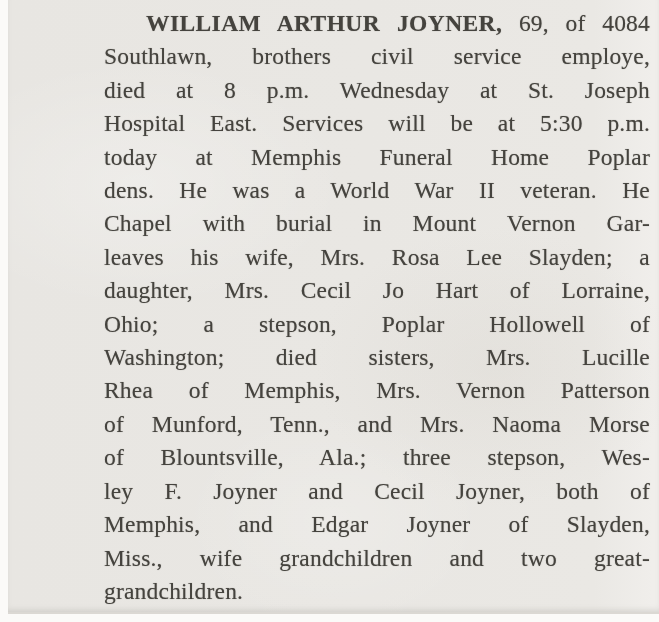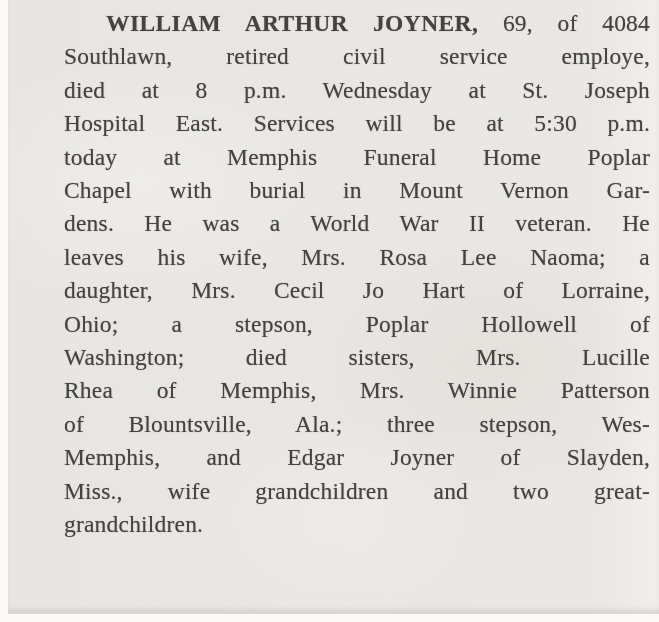--- a/index.html
+++ b/index.html
@@ -46,20 +46,21 @@
     color: #45433e;
     font-size: 23.5px;
     line-height: 33.4px;
     letter-spacing: 0.2px;
     text-shadow: 0 0 1px rgba(86,83,76,0.55);
   }
   .obit-line {
     text-align: justify;
     text-align-last: justify;
     white-space: nowrap; 
+    margin-left: 40px;
   }
   .obit-line.first {
     text-indent: 42px;
   }
   .obit-line.last {
     text-align: right;
     text-align-last: left;
   }
   .deceased-name {
     font-weight: 700;
@@ -68,31 +69,33 @@
 </style>
 </head>
 <body>
 
 <div class="clip-stage">
   <div class="newsprint">
     <div class="obit-column">
 
       <div class="obit-line first"><span class="deceased-name">WILLIAM ARTHUR JOYNER,</span><span> 69, of 4084</span></div>
 
-      <div class="obit-line">Southlawn, retired civil service employe,</div>
+      <div class="obit-line">Southlawn, brothers civil service employe,</div>
       <div class="obit-line">died at 8 p.m. Wednesday at St. Joseph</div>
       <div class="obit-line">Hospital East. Services will be at 5:30 p.m.</div>
       <div class="obit-line">today at Memphis Funeral Home Poplar</div>
+      <div class="obit-line">dens. He was a World War II veteran. He</div>
       <div class="obit-line">Chapel with burial in Mount Vernon Gar-</div>
-      <div class="obit-line">dens. He was a World War II veteran. He</div>
-      <div class="obit-line">leaves his wife, Mrs. Rosa Lee Naoma; a</div>
+      <div class="obit-line">leaves his wife, Mrs. Rosa Lee Slayden; a</div>
       <div class="obit-line">daughter, Mrs. Cecil Jo Hart of Lorraine,</div>
       <div class="obit-line">Ohio; a stepson, Poplar Hollowell of</div>
       <div class="obit-line">Washington; died sisters, Mrs. Lucille</div>
-      <div class="obit-line">Rhea of Memphis, Mrs. Winnie Patterson</div>
+      <div class="obit-line">Rhea of Memphis, Mrs. Vernon Patterson</div>
+      <div class="obit-line">of Munford, Tenn., and Mrs. Naoma Morse</div>
       <div class="obit-line">of Blountsville, Ala.; three stepson, Wes-</div>
+      <div class="obit-line">ley F. Joyner and Cecil Joyner, both of</div>
       <div class="obit-line">Memphis, and Edgar Joyner of Slayden,</div>
       <div class="obit-line">Miss., wife grandchildren and two great-</div>
       <div class="obit-line last">grandchildren.</div>
 
     </div>
   </div>
 </div>
 
 </body></html>

